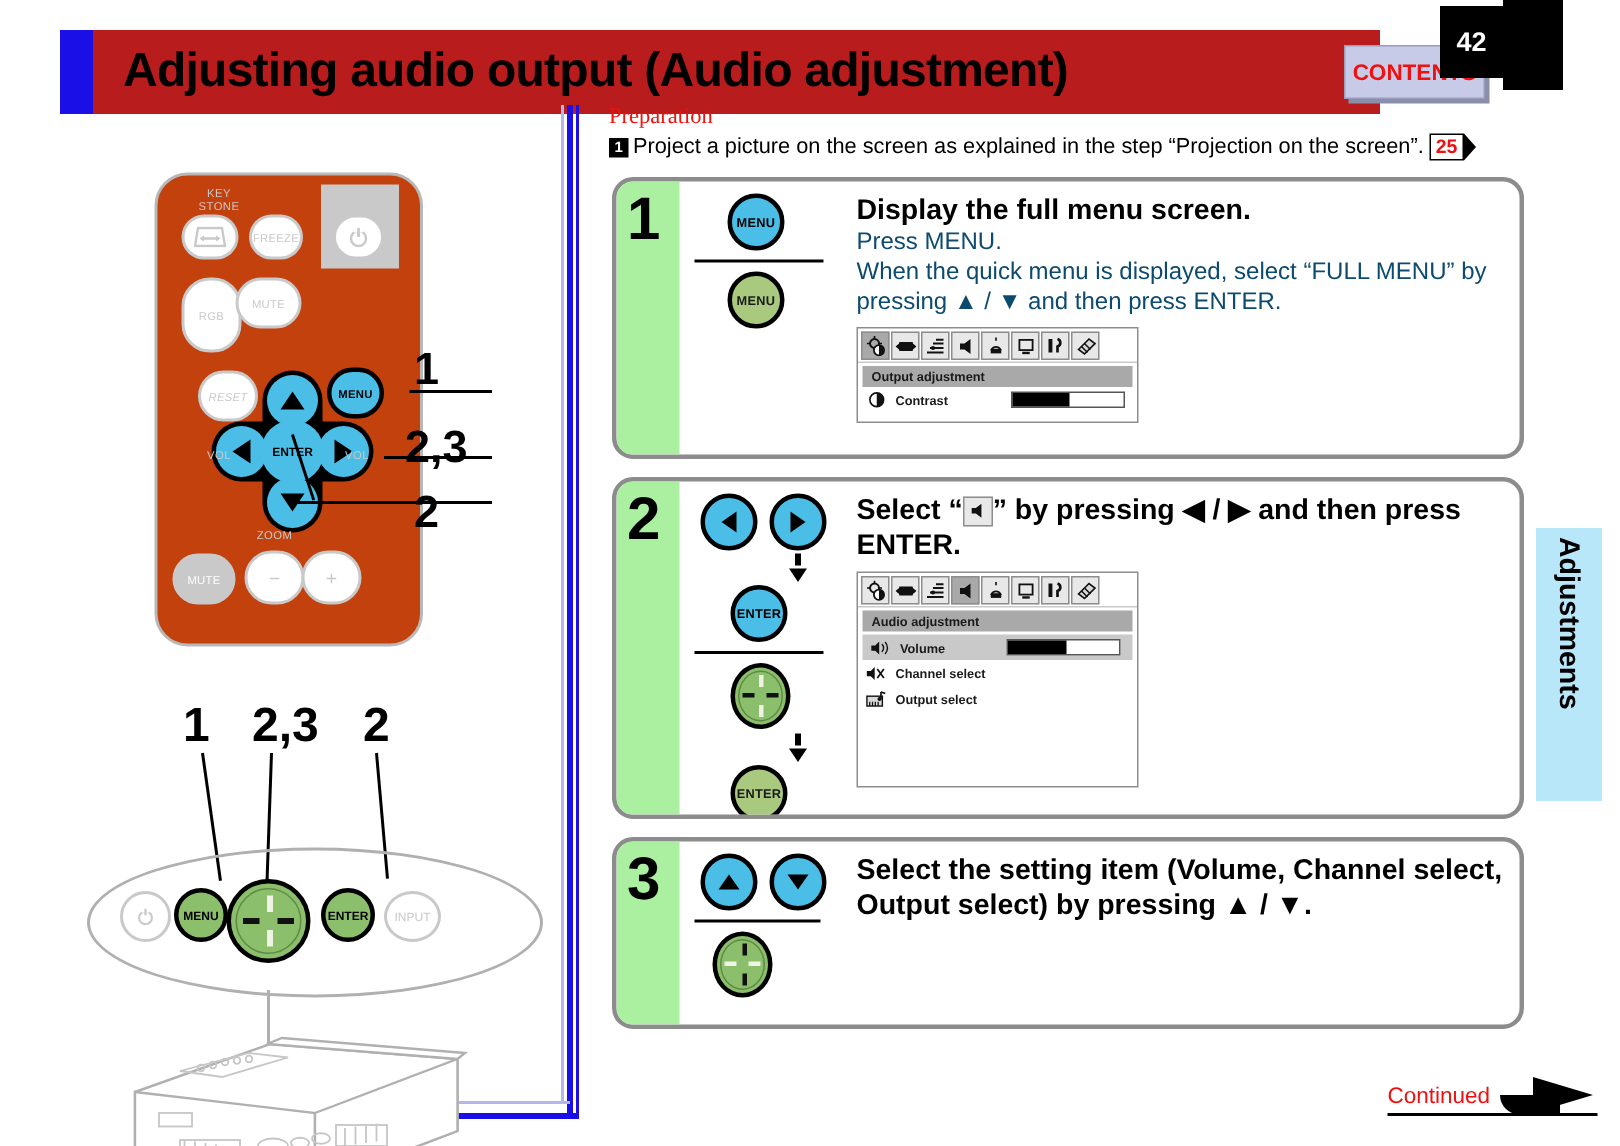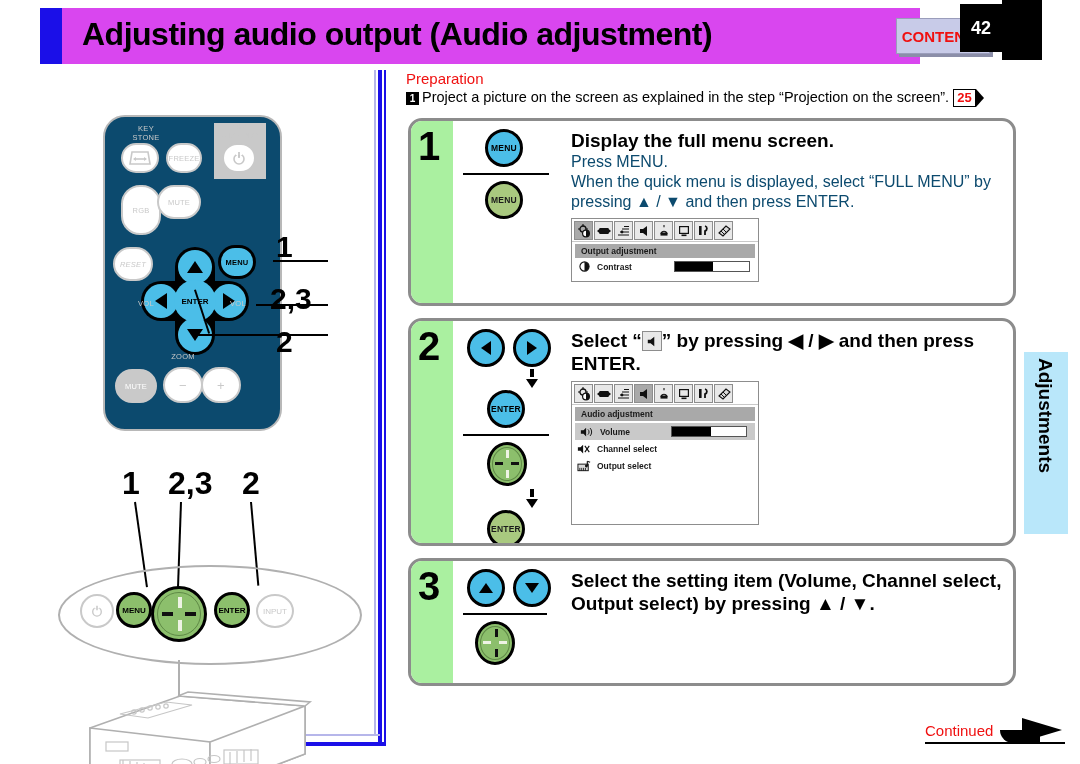--- a/index.html
+++ b/index.html
@@ -5,22 +5,22 @@
   html,body{margin:0;padding:0;}
   body{
     width:1080px;height:764px;
     background:#ffffff;
     font-family:"Liberation Sans", sans-serif;
     overflow:hidden;
     position:relative;
   }
   
   .header{
-    position:absolute;left:40px;top:8px;width:880px;height:56px;
-    background:#d946ef;
+    position:absolute;left:40px;top:20px;width:880px;height:56px;
+    background:#b91c1c;
   }
   .header-accent{
     position:absolute;left:0;top:0;width:22px;height:56px;background:#1b0fe8;
   }
   .header-title{
     position:absolute;left:42px;top:8px;
     font-size:32px;font-weight:bold;color:#000;
     letter-spacing:-0.5px;white-space:nowrap;
   }
   .contents-btn{
@@ -53,21 +53,21 @@
   }
   .bf-right{position:absolute;right:4px;top:0;width:4px;height:676px;background:#1b0fe8;}
   .bf-right2{position:absolute;right:0px;top:0;width:2px;height:676px;background:#1b0fe8;}
   .bf-bottom{position:absolute;left:86px;bottom:0px;width:262px;height:4px;background:#1b0fe8;}
   .bf-bottom2{position:absolute;left:86px;bottom:10px;width:256px;height:2px;background:#b6b6ea;}
   .bf-right3{position:absolute;right:10px;top:0;width:2px;height:666px;background:#b6b6ea;}
 
   
   .remote{
     position:absolute;left:65px;top:45px;width:175px;height:312px;
-    background:#0c4a6e;border:2.5px solid #b8b8b8;border-radius:22px;
+    background:#c2410c;border:2.5px solid #b8b8b8;border-radius:22px;
   }
   .rbtn{position:absolute;border-radius:50%;box-sizing:border-box;}
   .rbtn-off{border:2.5px solid #c9c9c9;background:#fff;color:#c9c9c9;}
   .rbtn-blue{border:3px solid #000;background:#4bbee8;color:#000;}
   .rlabel{position:absolute;font-size:7.5px;color:#c9c9c9;text-align:center;line-height:8.5px;letter-spacing:0.3px;}
   .rbtn-txt{display:flex;align-items:center;justify-content:center;width:100%;height:100%;font-size:7.5px;letter-spacing:0.2px;}
   .onstandby-plate{
     position:absolute;left:109px;top:6px;width:52px;height:56px;background:#c9c9c9;
   }
 
@@ -209,21 +209,21 @@
     display:inline-block;border:1px solid #000;padding:0 3px;
     color:#f01010;font-size:13px;font-weight:bold;line-height:16px;vertical-align:middle;
   }
   .pref-chev{display:inline-block;width:0;height:0;vertical-align:middle;
     border-top:9px solid transparent;border-bottom:9px solid transparent;border-left:8px solid #000;}
   .numbox{
     display:inline-block;width:13px;height:13px;background:#000;color:#fff;
     font-size:10px;font-weight:bold;text-align:center;line-height:13px;vertical-align:middle;
     margin-right:3px;
   }
-  .prep-title{color:#f01010;font-size:15px;}
+  .prep-title{color:#f01010;font-size:15px;font-family:Liberation Serif, serif;}
   .prep-line{font-size:14.5px;color:#000;margin-top:2px;}
 </style>
 </head>
 <body>
 
 <div class="header">
   <div class="header-accent"></div>
   <div class="header-title">Adjusting audio output (Audio adjustment)</div>
   <div class="contents-btn">CONTENTS</div>
 </div>
@@ -274,21 +274,21 @@
       </div>
     </div>
 
     <div class="rbtn rbtn-off" style="left:16px;top:68px;width:40px;height:50px;border-radius:19px;">
       <div class="rbtn-txt">RGB</div>
     </div>
     <div class="rbtn rbtn-off" style="left:52px;top:68px;width:44px;height:34px;border-radius:19px;">
       <div class="rbtn-txt">MUTE</div>
     </div>
 
-    <div class="rbtn rbtn-off" style="left:8px;top:130px;width:40px;height:34px;border-radius:19px;font-style:italic;">
+    <div class="rbtn rbtn-off" style="left:27px;top:130px;width:40px;height:34px;border-radius:19px;font-style:italic;">
       <div class="rbtn-txt">RESET</div>
     </div>
 
     <div class="dpad">
       <div class="dp-arm-h"></div>
       <div class="dp-arm-v"></div>
       <div class="dp-key dp-up">
           <div class="tri tri-up"></div>
         </div>
       <div class="dp-key dp-dn">

